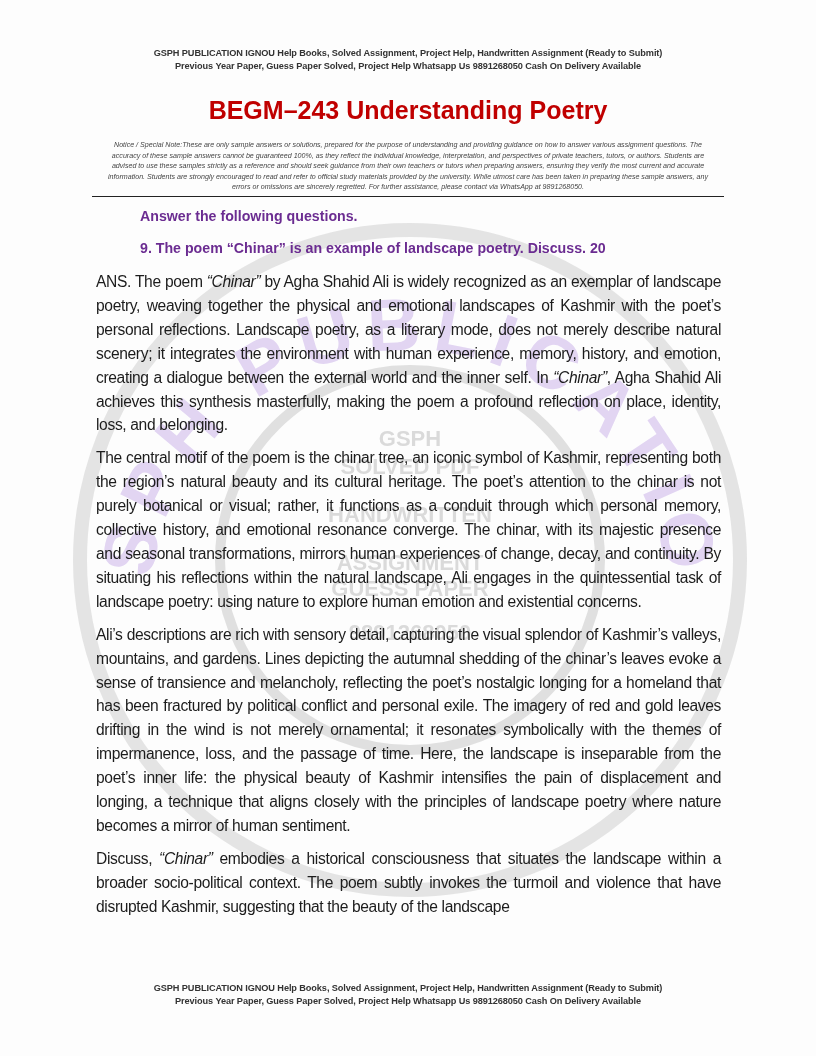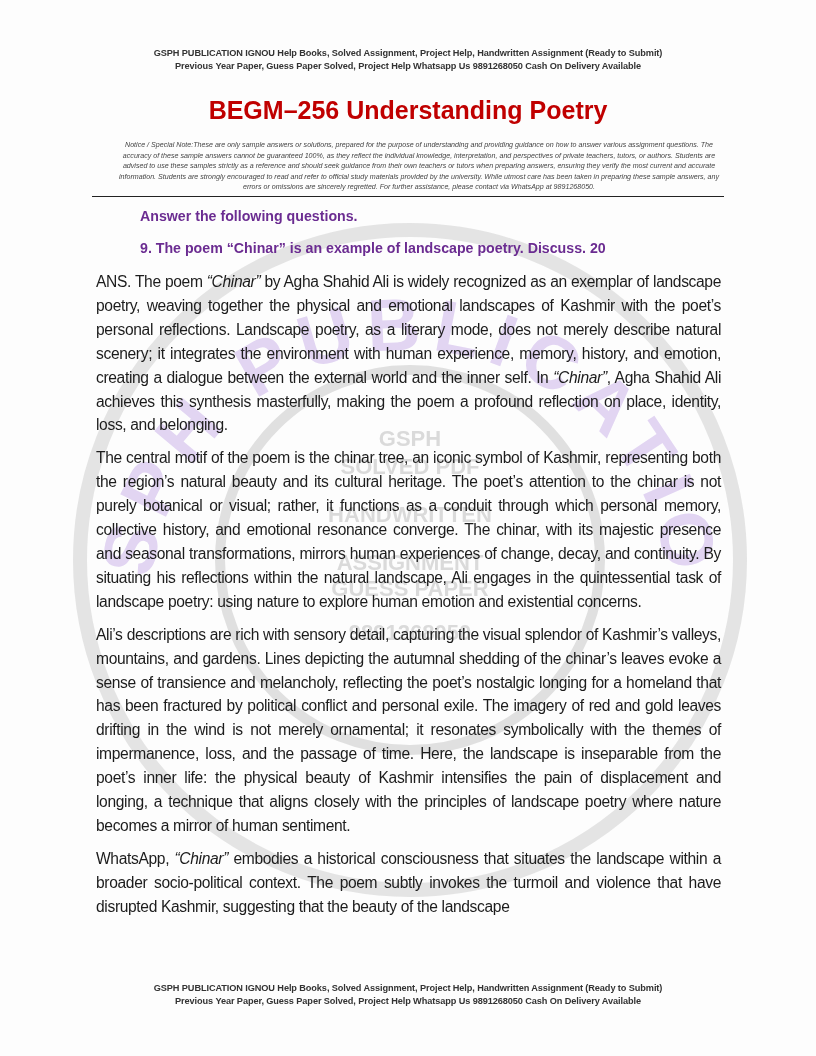--- a/index.html
+++ b/index.html
@@ -19,21 +19,20 @@
     .banner.top { top: 47px; }
     .banner.bottom { top: 982px; }
     .title {
       position: absolute; top: 96px; left: 0; width: 816px; text-align: center;
       font-size: 25px; font-weight: bold; color: #c00000; font-family: "Liberation Sans", sans-serif;
     }
     .notice {
       position: absolute; top: 140px; left: 100px; width: 616px; text-align: center;
       font-size: 7.1px; font-style: italic; color: #444; line-height: 10.6px;
       font-family: "Liberation Sans", sans-serif;
-      margin-left: 11px;
     }
     .rule {
       position: absolute; top: 196px; left: 92px; width: 632px; height: 0; border-top: 1.2px solid #222;
     }
     .heading {
       position: absolute; left: 96px; font-size: 14.2px; font-weight: bold; color: #6b2c91;
       font-family: "Liberation Sans", sans-serif;
       margin-left: 44px;
     }
     .h1 { top: 208px; }
@@ -67,33 +66,33 @@
     <text x="410" y="640" font-size="22">9891268050</text>
   </g>
 </svg>
 
 <div class="page">
   <div class="banner top">
     <div>GSPH PUBLICATION IGNOU Help Books, Solved Assignment, Project Help, Handwritten Assignment (Ready to Submit)</div>
     <div>Previous Year Paper, Guess Paper Solved, Project Help Whatsapp Us 9891268050 Cash On Delivery Available</div>
   </div>
 
-  <div class="title">BEGM–256  Understanding Poetry</div>
+  <div class="title">BEGM–243  Understanding Poetry</div>
 
   <div class="notice">Notice / Special Note:These are only sample answers or solutions, prepared for the purpose of understanding and providing guidance on how to answer various assignment questions. The accuracy of these sample answers cannot be guaranteed 100%, as they reflect the individual knowledge, interpretation, and perspectives of private teachers, tutors, or authors. Students are advised to use these samples strictly as a reference and should seek guidance from their own teachers or tutors when preparing answers, ensuring they verify the most current and accurate information. Students are strongly encouraged to read and refer to official study materials provided by the university. While utmost care has been taken in preparing these sample answers, any errors or omissions are sincerely regretted. For further assistance, please contact via WhatsApp at 9891268050.</div>
 
   <div class="rule"></div>
 
   <div class="heading h1">Answer the following questions.</div>
   <div class="heading h2">9. The poem “Chinar” is an example of landscape poetry. Discuss. 20</div>
 
   <div class="body-text" style="top:270px;">
     <p><span>ANS. The poem </span><em>“Chinar”</em><span> by Agha Shahid Ali is widely recognized as an exemplar of landscape poetry, weaving together the physical and emotional landscapes of Kashmir with the poet’s personal reflections. Landscape poetry, as a literary mode, does not merely describe natural scenery; it integrates the environment with human experience, memory, history, and emotion, creating a dialogue between the external world and the inner self. In </span><em>“Chinar”</em><span>, Agha Shahid Ali achieves this synthesis masterfully, making the poem a profound reflection on place, identity, loss, and belonging.</span></p>
     <p>The central motif of the poem is the chinar tree, an iconic symbol of Kashmir, representing both the region’s natural beauty and its cultural heritage. The poet’s attention to the chinar is not purely botanical or visual; rather, it functions as a conduit through which personal memory, collective history, and emotional resonance converge. The chinar, with its majestic presence and seasonal transformations, mirrors human experiences of change, decay, and continuity. By situating his reflections within the natural landscape, Ali engages in the quintessential task of landscape poetry: using nature to explore human emotion and existential concerns.</p>
     <p>Ali’s descriptions are rich with sensory detail, capturing the visual splendor of Kashmir’s valleys, mountains, and gardens. Lines depicting the autumnal shedding of the chinar’s leaves evoke a sense of transience and melancholy, reflecting the poet’s nostalgic longing for a homeland that has been fractured by political conflict and personal exile. The imagery of red and gold leaves drifting in the wind is not merely ornamental; it resonates symbolically with the themes of impermanence, loss, and the passage of time. Here, the landscape is inseparable from the poet’s inner life: the physical beauty of Kashmir intensifies the pain of displacement and longing, a technique that aligns closely with the principles of landscape poetry where nature becomes a mirror of human sentiment.</p>
-    <p><span>WhatsApp, </span><em>“Chinar”</em><span> embodies a historical consciousness that situates the landscape within a broader socio-political context. The poem subtly invokes the turmoil and violence that have disrupted Kashmir, suggesting that the beauty of the landscape</span></p>
+    <p><span>Discuss, </span><em>“Chinar”</em><span> embodies a historical consciousness that situates the landscape within a broader socio-political context. The poem subtly invokes the turmoil and violence that have disrupted Kashmir, suggesting that the beauty of the landscape</span></p>
   </div>
 
   <div class="banner bottom">
     <div>GSPH PUBLICATION IGNOU Help Books, Solved Assignment, Project Help, Handwritten Assignment (Ready to Submit)</div>
     <div>Previous Year Paper, Guess Paper Solved, Project Help Whatsapp Us 9891268050 Cash On Delivery Available</div>
   </div>
 </div>
 
 </body></html>

